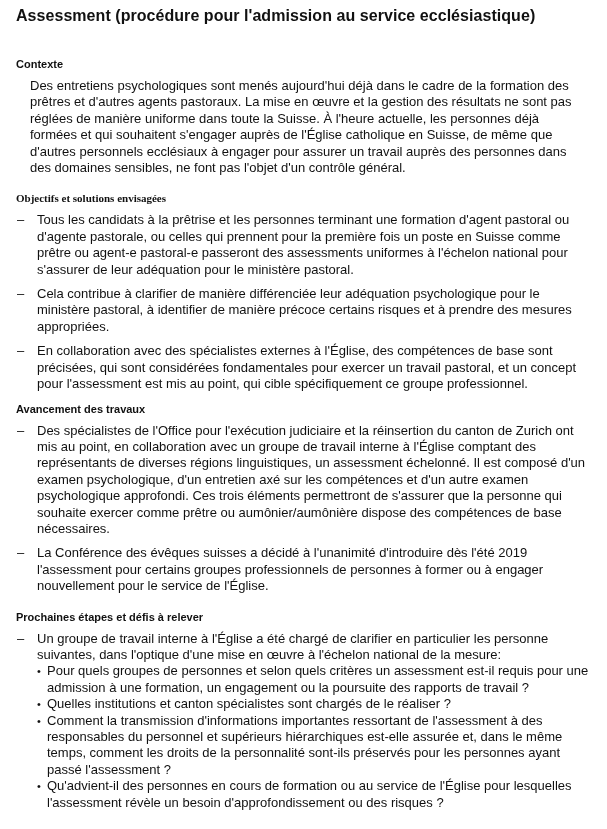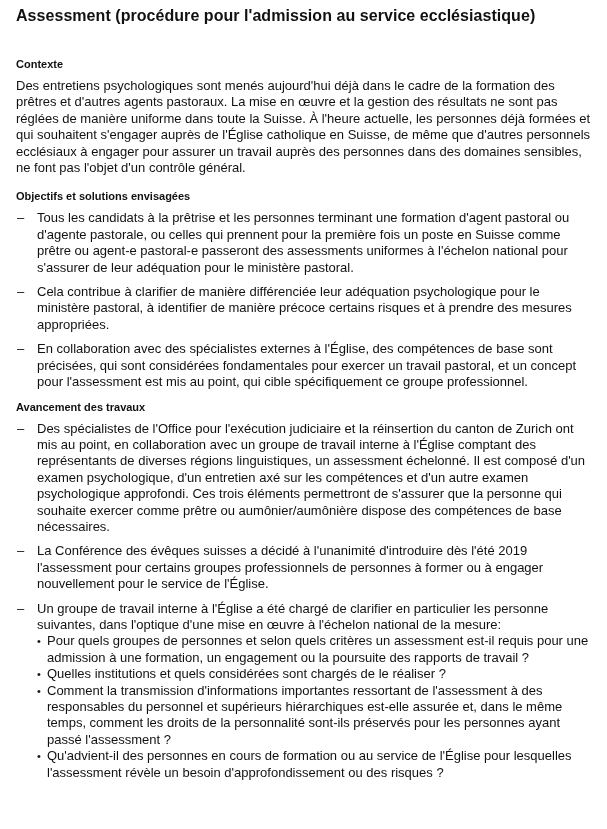--- a/index.html
+++ b/index.html
@@ -13,24 +13,24 @@
       font-family: "Liberation Sans", sans-serif;
       font-size: 16px; font-weight: bold;
       margin: 0; padding-top: 4px; line-height: 24px;
       letter-spacing: 0.05px;
     }
     h2 {
       font-size: 11px; font-weight: bold;
       margin: 0; line-height: 16px;
     }
     p, li { font-size: 13px; line-height: 16.4px; }
-    p { margin: 0; }
+    p { margin: 14px; }
     #h-contexte { margin-top: 28px; }
     #p-contexte { margin-top: 6px; }
-    #h-objectifs { margin-top: 12px; }
+    #h-objectifs { margin-top: 12px; font-family: Liberation Serif, serif; }
     #h-avancement { }
     #h-prochaines { margin-top: 14px; }
     ul.dash { list-style: none; margin: 6px 0 0 0; padding: 0; }
     ul.dash > li { position: relative; padding-left: 21px; margin-bottom: 8px; }
     ul.dash > li .dash-marker {
       position: absolute; left: 1px; top: 0;
     }
     ul.dash.last > li { margin-bottom: 0; }
     ul.bullets { list-style: none; margin: 0; padding: 0; }
     ul.bullets > li { position: relative; padding-left: 10px; margin: 0; }
@@ -68,32 +68,33 @@
     <li>
       <span class="dash-marker">–</span>
       <span>Des spécialistes de l'Office pour l'exécution judiciaire et la réinsertion du canton de Zurich ont mis au point, en collaboration avec un groupe de travail interne à l'Église comptant des représentants de diverses régions linguistiques, un assessment échelonné. Il est composé d'un examen psychologique, d'un entretien axé sur les compétences et d'un autre examen psychologique approfondi. Ces trois éléments permettront de s'assurer que la personne qui souhaite exercer comme prêtre ou aumônier/aumônière dispose des compétences de base nécessaires.</span>
     </li>
     <li>
       <span class="dash-marker">–</span>
       <span>La Conférence des évêques suisses a décidé à l'unanimité d'introduire dès l'été 2019 l'assessment pour certains groupes professionnels de personnes à former ou à engager nouvellement pour le service de l'Église.</span>
     </li>
   </ul>
 
+  <h2 id="h-prochaines">Prochaines étapes et défis à relever</h2>
   <ul class="dash last">
     <li>
       <span class="dash-marker">–</span>
       <span>Un groupe de travail interne à l'Église a été chargé de clarifier en particulier les personne suivantes, dans l'optique d'une mise en œuvre à l'échelon national de la mesure:</span>
       <ul class="bullets">
         <li>
           <span class="bullet-marker">•</span>
           <span>Pour quels groupes de personnes et selon quels critères un assessment est-il requis pour une admission à une formation, un engagement ou la poursuite des rapports de travail ?</span>
         </li>
         <li>
           <span class="bullet-marker">•</span>
-          <span>Quelles institutions et quels considérées sont chargés de le réaliser ?</span>
+          <span>Quelles institutions et canton spécialistes sont chargés de le réaliser ?</span>
         </li>
         <li>
           <span class="bullet-marker">•</span>
           <span>Comment la transmission d'informations importantes ressortant de l'assessment à des responsables du personnel et supérieurs hiérarchiques est-elle assurée et, dans le même temps, comment les droits de la personnalité sont-ils préservés pour les personnes ayant passé l'assessment ?</span>
         </li>
         <li>
           <span class="bullet-marker">•</span>
           <span>Qu'advient-il des personnes en cours de formation ou au service de l'Église pour lesquelles l'assessment révèle un besoin d'approfondissement ou des risques ?</span>
         </li>
 

